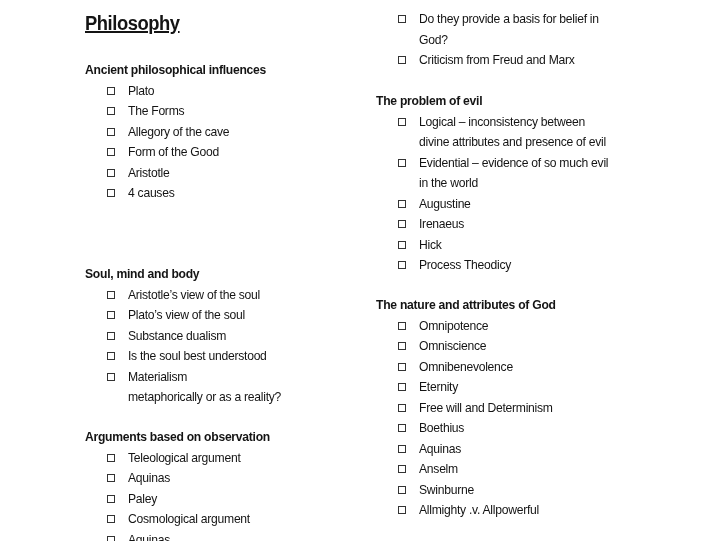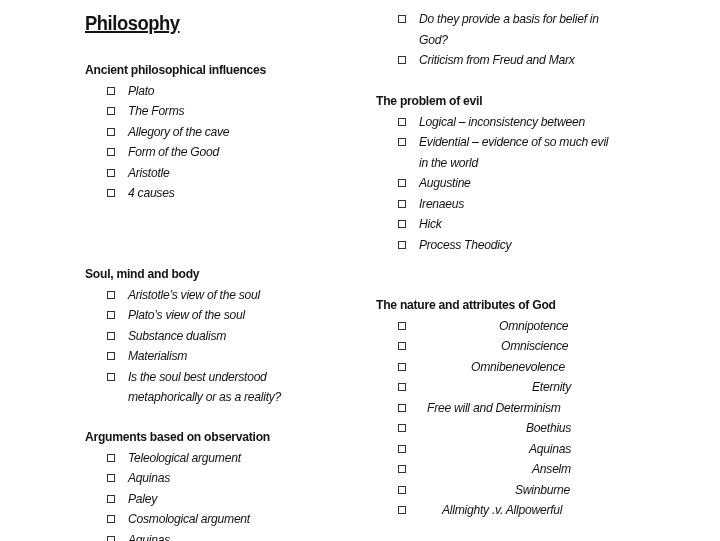--- a/index.html
+++ b/index.html
@@ -18,21 +18,21 @@
       letter-spacing: -0.5px; white-space: nowrap;
       transform: scaleX(0.92); transform-origin: left top;
     }
     .section { position: absolute; left: 0; }
     .section h2 {
       margin: 0; font-size: 13.5px; font-weight: bold; height: 20.5px; line-height: 20.5px;
       letter-spacing: -0.3px; white-space: nowrap;
       transform: scaleX(0.9); transform-origin: left center;
     }
     .section ul { list-style: none; margin: 0; padding: 0; }
-    .item { position: relative; padding-left: 43px; font-size: 13.5px; line-height: 20.5px; white-space: nowrap; font-style: italic; }
+    .item { position: relative; padding-left: 43px; font-size: 13.5px; line-height: 20.5px; white-space: nowrap; }
     .item .txt { display: inline-block; letter-spacing: -0.3px; transform: scaleX(0.9); transform-origin: left center; }
     .item .box {
       position: absolute; left: 22px; top: 6px; width: 8px; height: 8px;
       border: 1px solid #333; box-sizing: border-box; background: #fff; cursor: pointer;
     }
   </style>
 </head>
 <body>
 
 <div class="page">
@@ -50,22 +50,22 @@
         <li class="item"><span class="box"></span><span class="txt">4 causes</span></li>
       </ul>
     </div>
 
     <div class="section" style="top:264px;">
       <h2>Soul, mind and body</h2>
       <ul>
         <li class="item"><span class="box"></span><span class="txt">Aristotle’s view of the soul</span></li>
         <li class="item"><span class="box"></span><span class="txt">Plato’s view of the soul</span></li>
         <li class="item"><span class="box"></span><span class="txt">Substance dualism</span></li>
+        <li class="item"><span class="box"></span><span class="txt">Is the soul best understood</span></li>
         <li class="item"><span class="box"></span><span class="txt">Materialism</span></li>
-        <li class="item"><span class="box"></span><span class="txt">Is the soul best understood</span></li>
         <li class="item"><span class="txt">metaphorically or as a reality?</span></li>
       </ul>
     </div>
 
     <div class="section" style="top:427px;">
       <h2>Arguments based on observation</h2>
       <ul>
         <li class="item"><span class="box"></span><span class="txt">Teleological argument</span></li>
         <li class="item"><span class="box"></span><span class="txt">Aquinas</span></li>
         <li class="item"><span class="box"></span><span class="txt">Paley</span></li>
@@ -81,30 +81,31 @@
         <li class="item"><span class="box"></span><span class="txt">Do they provide a basis for belief in</span></li>
         <li class="item"><span class="txt">God?</span></li>
         <li class="item"><span class="box"></span><span class="txt">Criticism from Freud and Marx</span></li>
       </ul>
     </div>
 
     <div class="section" style="top:91px;">
       <h2>The problem of evil</h2>
       <ul>
         <li class="item"><span class="box"></span><span class="txt">Logical – inconsistency between</span></li>
+        <li class="item"><span class="txt">divine attributes and presence of evil</span></li>
         <li class="item"><span class="box"></span><span class="txt">Evidential – evidence of so much evil</span></li>
         <li class="item"><span class="txt">in the world</span></li>
         <li class="item"><span class="box"></span><span class="txt">Augustine</span></li>
         <li class="item"><span class="box"></span><span class="txt">Irenaeus</span></li>
         <li class="item"><span class="box"></span><span class="txt">Hick</span></li>
         <li class="item"><span class="box"></span><span class="txt">Process Theodicy</span></li>
       </ul>
     </div>
 
-    <div class="section" style="top:295px;text-align:right;">
+    <div class="section" style="top:295px;">
       <h2>The nature and attributes of God</h2>
       <ul>
         <li class="item"><span class="box"></span><span class="txt">Omnipotence</span></li>
         <li class="item"><span class="box"></span><span class="txt">Omniscience</span></li>
         <li class="item"><span class="box"></span><span class="txt">Omnibenevolence</span></li>
         <li class="item"><span class="box"></span><span class="txt">Eternity</span></li>
         <li class="item"><span class="box"></span><span class="txt">Free will and Determinism</span></li>
         <li class="item"><span class="box"></span><span class="txt">Boethius</span></li>
         <li class="item"><span class="box"></span><span class="txt">Aquinas</span></li>
         <li class="item"><span class="box"></span><span class="txt">Anselm</span></li>

